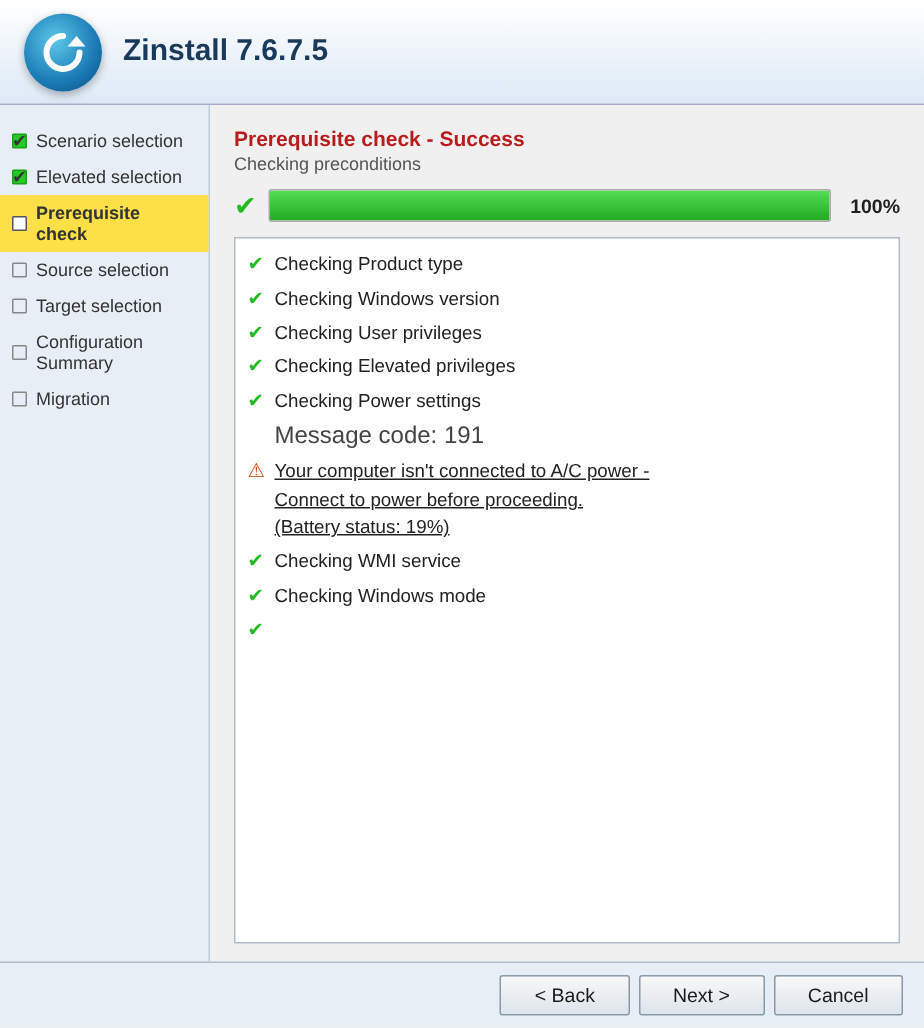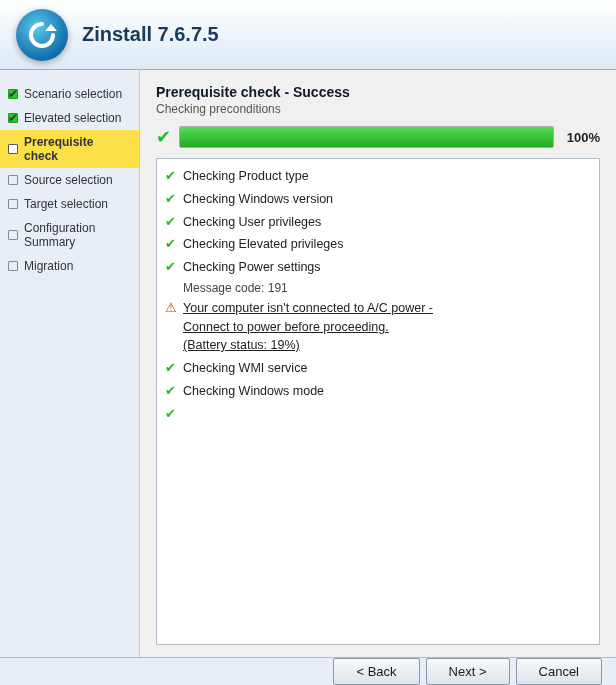--- a/index.html
+++ b/index.html
@@ -96,21 +96,21 @@
     .content {
       flex: 1;
       padding: 14px 16px 12px 16px;
       display: flex;
       flex-direction: column;
       overflow: hidden;
     }
     .section-title {
       font-size: 14px;
       font-weight: 700;
-      color: #0f172a;
+      color: #b91c1c;
       margin-bottom: 2px;
     }
     .section-subtitle {
       font-size: 12px;
       color: #555;
       margin-bottom: 10px;
     }
 
     
     .progress-row {
@@ -166,35 +166,35 @@
       font-size: 13px;
     }
     .check-row .icon.green { color: #22bb22; }
     .check-row .icon.warn { color: #cc4400; }
     .check-row .text {
       flex: 1;
       line-height: 1.5;
     }
     .message-indent {
       margin-left: 18px;
-      font-size: 12px;
+      font-size: 16px;
       color: #444;
       line-height: 1.5;
     }
 
     
     .footer {
       background: #e8eef5;
       border-top: 1px solid #b0bcc8;
       display: flex;
       justify-content: flex-end;
       align-items: center;
       padding: 10px 14px;
       gap: 6px;
-      height: 28px;
+      height: 44px;
     }
     .footer-btn {
       padding: 5px 22px;
       font-size: 13px;
       border: 1px solid #8899aa;
       background: linear-gradient(180deg, #f8f8f8 0%, #dde4ec 100%);
       color: #1a1a1a;
       cursor: pointer;
       border-radius: 2px;
       min-width: 72px;

